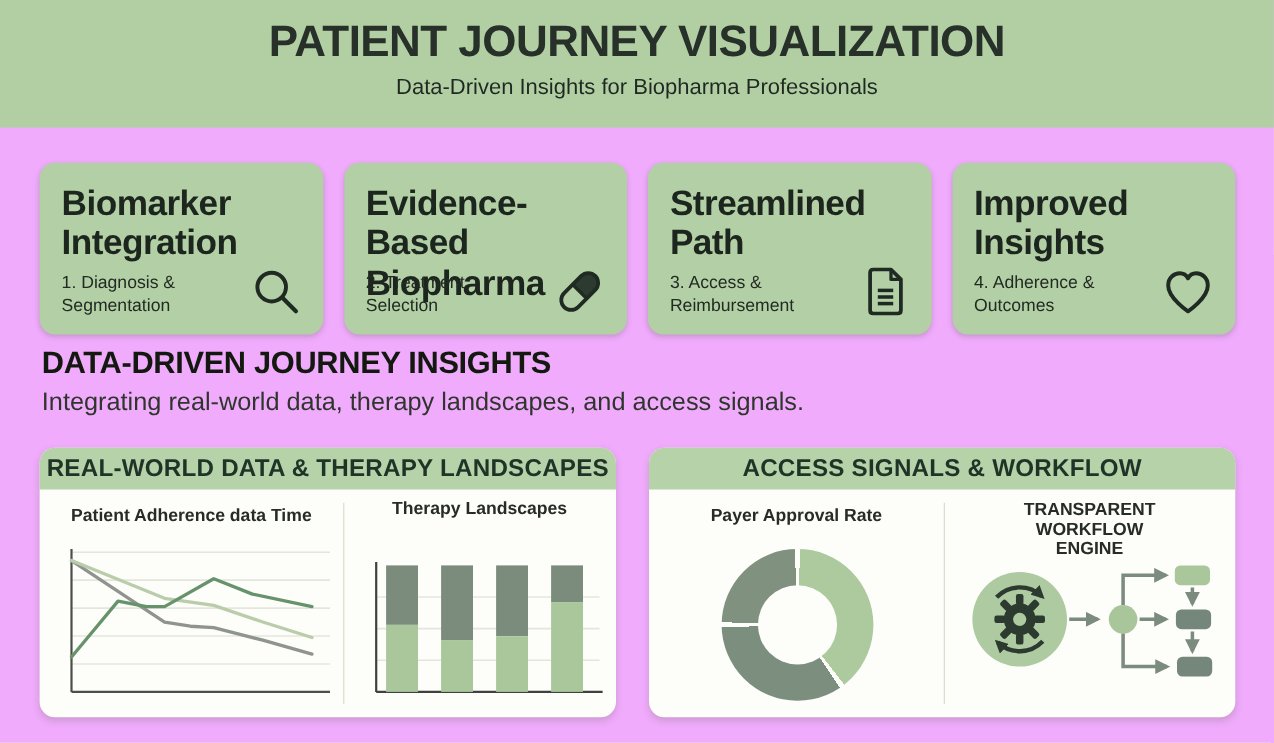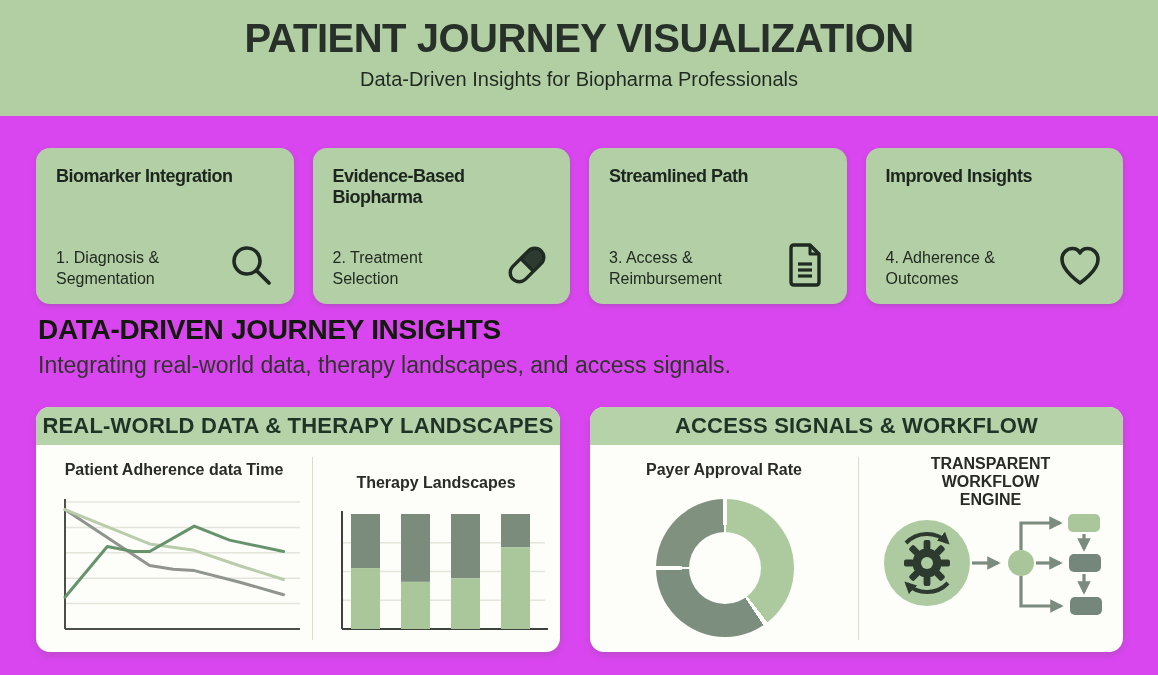--- a/index.html
+++ b/index.html
@@ -1,29 +1,29 @@
 <!DOCTYPE html>
 <html><head>
 <meta charset="utf-8">
 <style>
   html,body{margin:0;padding:0;}
   body{width:1158px;height:675px;overflow:hidden;background:#f1f2e4;
        font-family:"Liberation Sans", sans-serif;}
-  .page{position:relative;width:1158px;height:675px;background:#d946ef;}
+  .page{position:relative;width:1158px;height:675px;background:#f0abfc;}
 
   
   .banner{position:absolute;left:0;top:0;width:1158px;height:116px;background:#b2cfa4;text-align:center;}
   .banner h1{margin:16px 0 0;font-size:40px;font-weight:bold;letter-spacing:-0.5px;color:#273129;}
   .banner p{margin:7px 0 0;font-size:20px;color:#1f2921;}
 
   
   .cards{position:absolute;left:36px;top:148px;width:1087px;height:156px;display:flex;gap:19px;}
   .card{flex:1;position:relative;background:#b3cfa5;border-radius:14px;padding:14px 20px;
         box-shadow:0 2px 5px rgba(80,90,70,.25);box-sizing:border-box;}
-  .card h2{margin:4px 0 0;font-size:18px;line-height:1.14;letter-spacing:-0.5px;color:#1c261e;max-width:215px;}
+  .card h2{margin:4px 0 0;font-size:32px;line-height:1.14;letter-spacing:-0.5px;color:#1c261e;max-width:215px;}
   .card .card-sub{position:absolute;left:20px;bottom:14px;margin:0;font-size:16px;line-height:1.3;
         max-width:140px;color:#222b22;}
   .card .icon{position:absolute;right:18px;bottom:14px;width:50px;height:50px;}
   .icon svg{width:100%;height:100%;}
 
   
   .insights{position:absolute;left:38px;top:314px;}
   .insights h2{margin:0;font-size:28px;letter-spacing:-0.3px;color:#14190f;}
   .insights p{margin:6px 0 0;font-size:23px;color:#2f352c;}
 
@@ -35,21 +35,21 @@
   .panel-band{height:38px;background:#b6d2a9;border-radius:14px 14px 0 0;display:flex;
               align-items:center;justify-content:center;font-size:22px;font-weight:bold;
               color:#1f3326;letter-spacing:.2px;}
   .panel-body{position:relative;height:207px;}
   .vdivider{position:absolute;top:12px;bottom:12px;width:1px;background:#d8dacd;}
   .panel-left  .vdivider{left:276px;}
   .panel-right .vdivider{left:268px;}
 
   .chart-title{position:absolute;margin:0;font-size:16px;font-weight:bold;color:#272c26;text-align:center;}
   .t-line {left:0;top:16px;width:276px;}
-  .t-bar  {left:276px;top:9px;width:248px;margin-top:20px;}
+  .t-bar  {left:276px;top:9px;width:248px;}
   .t-donut{left:0;top:16px;width:268px;}
   .t-flow {left:268px;top:10px;width:265px;}
   .t-flow span{display:inline-block;max-width:160px;}
   .chart-sub{position:absolute;left:276px;top:30px;width:248px;margin:0;font-size:13.5px;
              color:#2e332c;text-align:center;}
 
   .line-svg{position:absolute;left:22px;top:50px;width:247px;height:142px;}
   .bar-svg {position:absolute;left:302px;top:50px;width:210px;height:142px;}
 
   .donut{position:absolute;left:66px;top:54px;width:138px;height:138px;border-radius:50%;}

